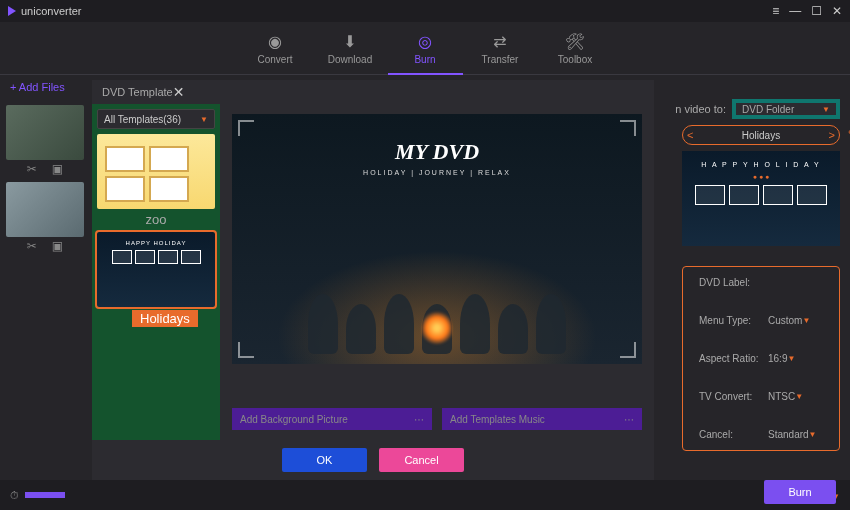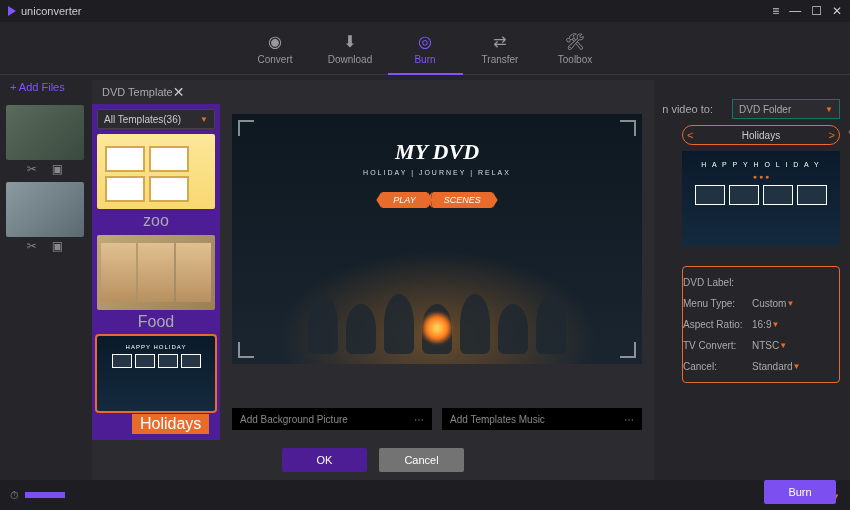--- a/index.html
+++ b/index.html
@@ -18,28 +18,28 @@
 .addfiles { color:#8254ff; }
 .main { display:flex; height:380px; }
 .leftcol { width:90px; padding:6px; display:flex; flex-direction:column; gap:6px; }
 .thumb { width:78px; height:55px; background:linear-gradient(135deg,#5a6b5e,#3a4a3e); border-radius:2px; }
 .thumb.t2 { background:linear-gradient(135deg,#8a9aa0,#5a6a70); }
 .thumbacts { display:flex; justify-content:center; gap:15px; color:#888; margin-top:2px; font-size:12px; }
 .modal { position:absolute; left:92px; top:80px; width:562px; height:400px; background:#2c2b30; z-index:10; display:flex; flex-direction:column; }
 .mhead { height:24px; display:flex; align-items:center; justify-content:flex-start; padding:0 10px; font-size:11px; }
 .mhead .close { font-size:14px; color:#ccc; }
 .mbody { flex:1; display:flex; overflow:hidden; }
-.tplcol { width:128px; background:#4c1d95; display:flex; flex-direction:column; }
+.tplcol { width:128px; background:#14532d; display:flex; flex-direction:column; }
 .tplsel { margin:5px; height:20px; background:#2c2b30; border:1px solid #444; border-radius:2px; padding:0 6px; font-size:10px; display:flex; align-items:center; justify-content:space-between; color:#ccc; }
 .tplsel .dd { color:#e86b2c; font-size:8px; }
 .tpls { flex:1; overflow:hidden; padding:0 5px; }
 .tpl { margin-bottom:5px; }
 .tplimg { width:118px; height:75px; border-radius:2px; background:#333; position:relative; }
 .tpl.sel .tplimg { outline:2px solid #e86b2c; }
-.tpl .lbl { text-align:center; font-size:16px; margin-top:3px; color:#aaa; }
+.tpl .lbl { text-align:center; font-size:13px; margin-top:3px; color:#aaa; }
 .tpl.sel .lbl { background:#e86b2c; color:#fff; display:inline-block; padding:1px 8px; margin-left:35px; }
 .zoo { background:linear-gradient(#fce89a,#f8d870); display:flex; flex-wrap:wrap; padding:12px 8px 4px; gap:4px; align-content:flex-start;}
 .zoo .fr { width:40px; height:26px; border:2px solid #d4a850; background:#fff; }
 .food { background:linear-gradient(135deg,#c0a878,#9a7e58); display:flex; gap:2px; padding:8px 4px;}
 .food .fp { flex:1; background:linear-gradient(#e0c090,#b89060); }
 .holi { background:linear-gradient(#0a1a2a,#152a3e); display:flex; flex-direction:column; align-items:center; padding:8px 4px; gap:4px; }
 .holi .ht { color:#fff; font-size:6px; letter-spacing:1px; }
 .holi .hf { display:flex; gap:3px; }
 .holi .hf div { width:20px; height:14px; border:1px solid #fff; background:rgba(255,255,255,.1); }
 .preview { flex:1; padding:10px 12px; display:flex; flex-direction:column;gap:36px; }
@@ -54,39 +54,39 @@
 .dvdsub { color:#ddd; font-size:7px; letter-spacing:2px; margin-top:4px; }
 .dvdbtns { display:flex; gap:4px; margin-top:16px; }
 .dvdbtn { background:#e86b2c; color:#fff; font-size:9px; padding:3px 12px; border-radius:2px; font-style:italic; position:relative; }
 .dvdbtn::before{content:"";position:absolute;left:-5px;top:0;bottom:0;width:5px;background:#e86b2c;clip-path:polygon(100% 0,100% 100%,0 50%);}
 .dvdbtn::after{content:"";position:absolute;right:-5px;top:0;bottom:0;width:5px;background:#e86b2c;clip-path:polygon(0 0,0 100%,100% 50%);}
 .people { position:absolute; bottom:10px; left:0; right:0; height:55%; display:flex; align-items:flex-end; justify-content:center; gap:8px; }
 .person { width:30px; height:50px; background:rgba(30,40,48,.85); border-radius:50% 50% 6px 6px; }
 .person:nth-child(odd){height:60px;}
 .fire { position:absolute; bottom:18px; left:50%; transform:translateX(-50%); width:30px; height:36px; background:radial-gradient(circle,#ffcc55 10%,#ff7a1a 45%,transparent 72%); border-radius:50% 50% 30% 30%; filter:blur(1px);}
 .pvrow { display:flex; gap:10px; margin-top:8px; }
-.pvin { flex:1; height:22px; background:#000000; display:flex; align-items:center; justify-content:space-between; padding:0 8px; font-size:10px; color:#888; }
+.pvin { flex:1; height:22px; background:#4c1d95; display:flex; align-items:center; justify-content:space-between; padding:0 8px; font-size:10px; color:#888; }
 .mfoot { height:40px; display:flex; align-items:center; justify-content:center; gap:12px; }
 .btn { width:85px; height:24px; display:flex; align-items:center; justify-content:center; font-size:11px; color:#fff; border-radius:2px; }
-.btn.ok { background:#4c1d95; }
-.btn.cancel { background:#737373; }
+.btn.ok { background:#1d4ed8; }
+.btn.cancel { background:#ec4899; }
 .rightcol { position:absolute; right:0; top:76px; width:178px; padding:8px 10px; display:flex; flex-direction:column; gap:6px; }
-.burnto { position:absolute; right:10px; top:99px; display:flex; align-items:center; gap:19px; font-size:11px; z-index:5;}
-.burnsel { width:108px; height:20px; background:#2c2b30; border:1px solid #0f766e; padding:0 6px; display:flex; align-items:center; justify-content:space-between; font-size:10px; }
+.burnto { position:absolute; right:10px; top:99px; display:flex; align-items:center; gap:6px; font-size:11px; z-index:5;}
+.burnsel { width:108px; height:20px; background:#2c2b30; border:4px solid #0f766e; padding:0 6px; display:flex; align-items:center; justify-content:space-between; font-size:10px; }
 .burnsel .dd { color:#e86b2c; font-size:8px;}
 .rnav { margin-top:41px; height:20px; display:flex; align-items:center; justify-content:space-between; border:1px solid #e86b2c; border-radius:10px; padding:0 4px; position:relative;}
 .rnav .arr { color:#e86b2c; font-size:11px; }
 .rnav .lbl { font-size:10px; color:#ccc; }
 .redit { position:absolute; right:-18px; top:2px; color:#e86b2c; font-size:11px; }
 .rprev { height:95px; background:linear-gradient(#0a1a2a,#152a3e); display:flex; flex-direction:column; align-items:center; padding:10px 6px; gap:5px; }
 .rprev .ht { color:#fff; font-size:7px; letter-spacing:2px; }
 .rprev .dots { color:#e86b2c; font-size:7px; }
 .rprev .hf { display:flex; gap:4px; }
 .rprev .hf div{ width:30px; height:20px; border:1px solid #fff; background:rgba(255,255,255,.08);}
-.settings { margin-top:14px; border:1px solid #e86b2c; border-radius:4px; padding:10px 0; display:flex; flex-direction:column; gap:10px; }
+.settings { margin-top:14px; border:1px solid #e86b2c; border-radius:4px; padding:10px 16px; display:flex; flex-direction:column; gap:27px; }
 .srow { display:flex; align-items:center; justify-content:space-between; font-size:10px; }
 .srow .sl { color:#aaa; width:65px;}
 .srow .sv { flex:1; display:flex; align-items:center; padding:0 4px;}
 .srow .dd { color:#e86b2c; font-size:8px;}
 .bottombar { position:absolute; bottom:0; left:0; right:0; height:30px; background:#1e1d21; display:flex; align-items:center; padding:0 10px; justify-content:space-between;}
 .bottombar .prog { display:flex; align-items:center; gap:6px; color:#888; font-size:11px;}
 .bottombar .pbar { width:40px; height:6px; background:#7b4ff0; }
 .bottombar .info { color:#888; font-size:10px;}
 .burnbtn { position:absolute; right:14px; bottom:6px; width:72px; height:24px; background:#7b4ff0; color:#fff; display:flex; align-items:center; justify-content:center; font-size:11px; border-radius:2px;}
 </style>
@@ -229,28 +229,20 @@
       <div class="tpls">
         <div class="tpl">
           <div class="tplimg zoo">
               <div class="fr"></div>
               <div class="fr"></div>
               <div class="fr"></div>
               <div class="fr"></div>
             </div>
           <div class="lbl">zoo</div>
         </div>
-        <div class="tpl">
-          <div class="tplimg food">
-              <div class="fp"></div>
-              <div class="fp"></div>
-              <div class="fp"></div>
-            </div>
-          <div class="lbl">Food</div>
-        </div>
         <div class="tpl sel">
           <div class="tplimg holi">
             <div class="ht">HAPPY HOLIDAY</div>
             <div class="hf">
                 <div></div>
                 <div></div>
                 <div></div>
                 <div></div>
               </div>
           </div>
@@ -259,24 +251,20 @@
       </div>
     </div>
     <div class="preview">
       <div class="pvimg">
         <div class="corner tl"></div>
           <div class="corner tr"></div>
           <div class="corner bl"></div>
           <div class="corner br"></div>
         <div class="dvdtitle">MY DVD</div>
         <div class="dvdsub">HOLIDAY  |  JOURNEY  |  RELAX</div>
-        <div class="dvdbtns">
-          <div class="dvdbtn">PLAY</div>
-          <div class="dvdbtn">SCENES</div>
-        </div>
         <div class="people">
             <div class="person"></div>
             <div class="person"></div>
             <div class="person"></div>
             <div class="person"></div>
             <div class="person"></div>
             <div class="person"></div>
             <div class="person"></div>
           </div>
         <div class="fire"></div>

